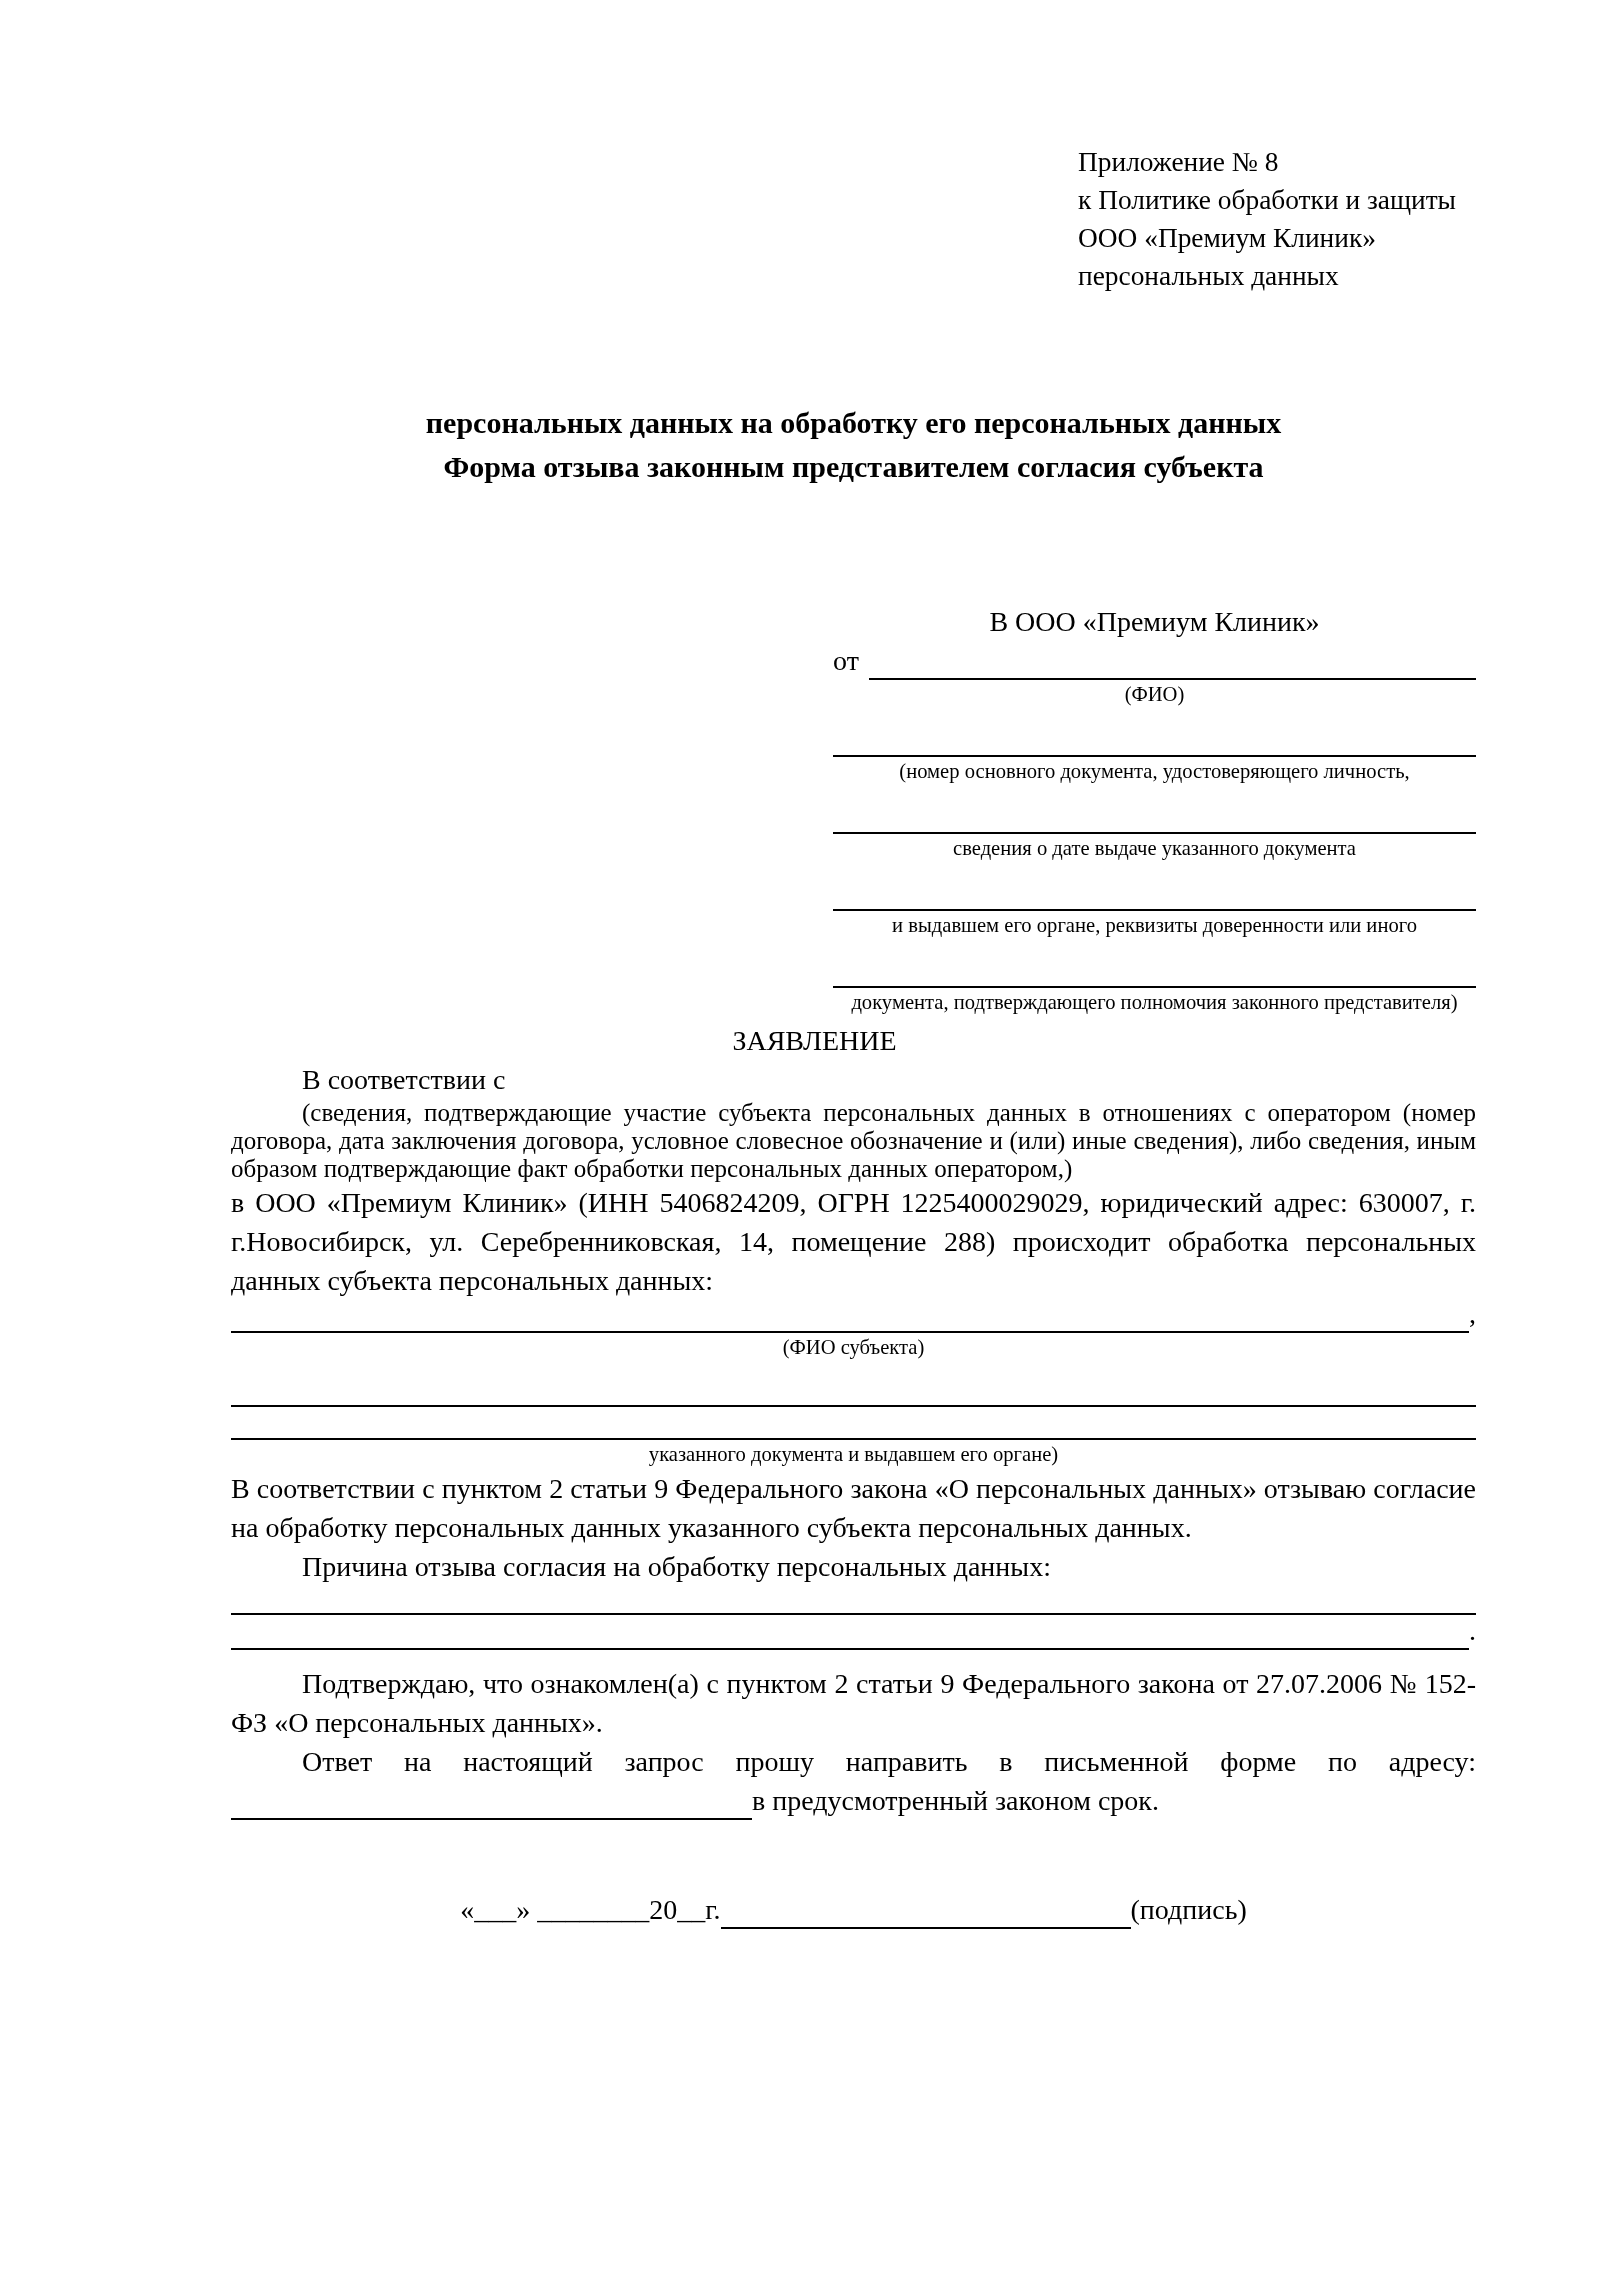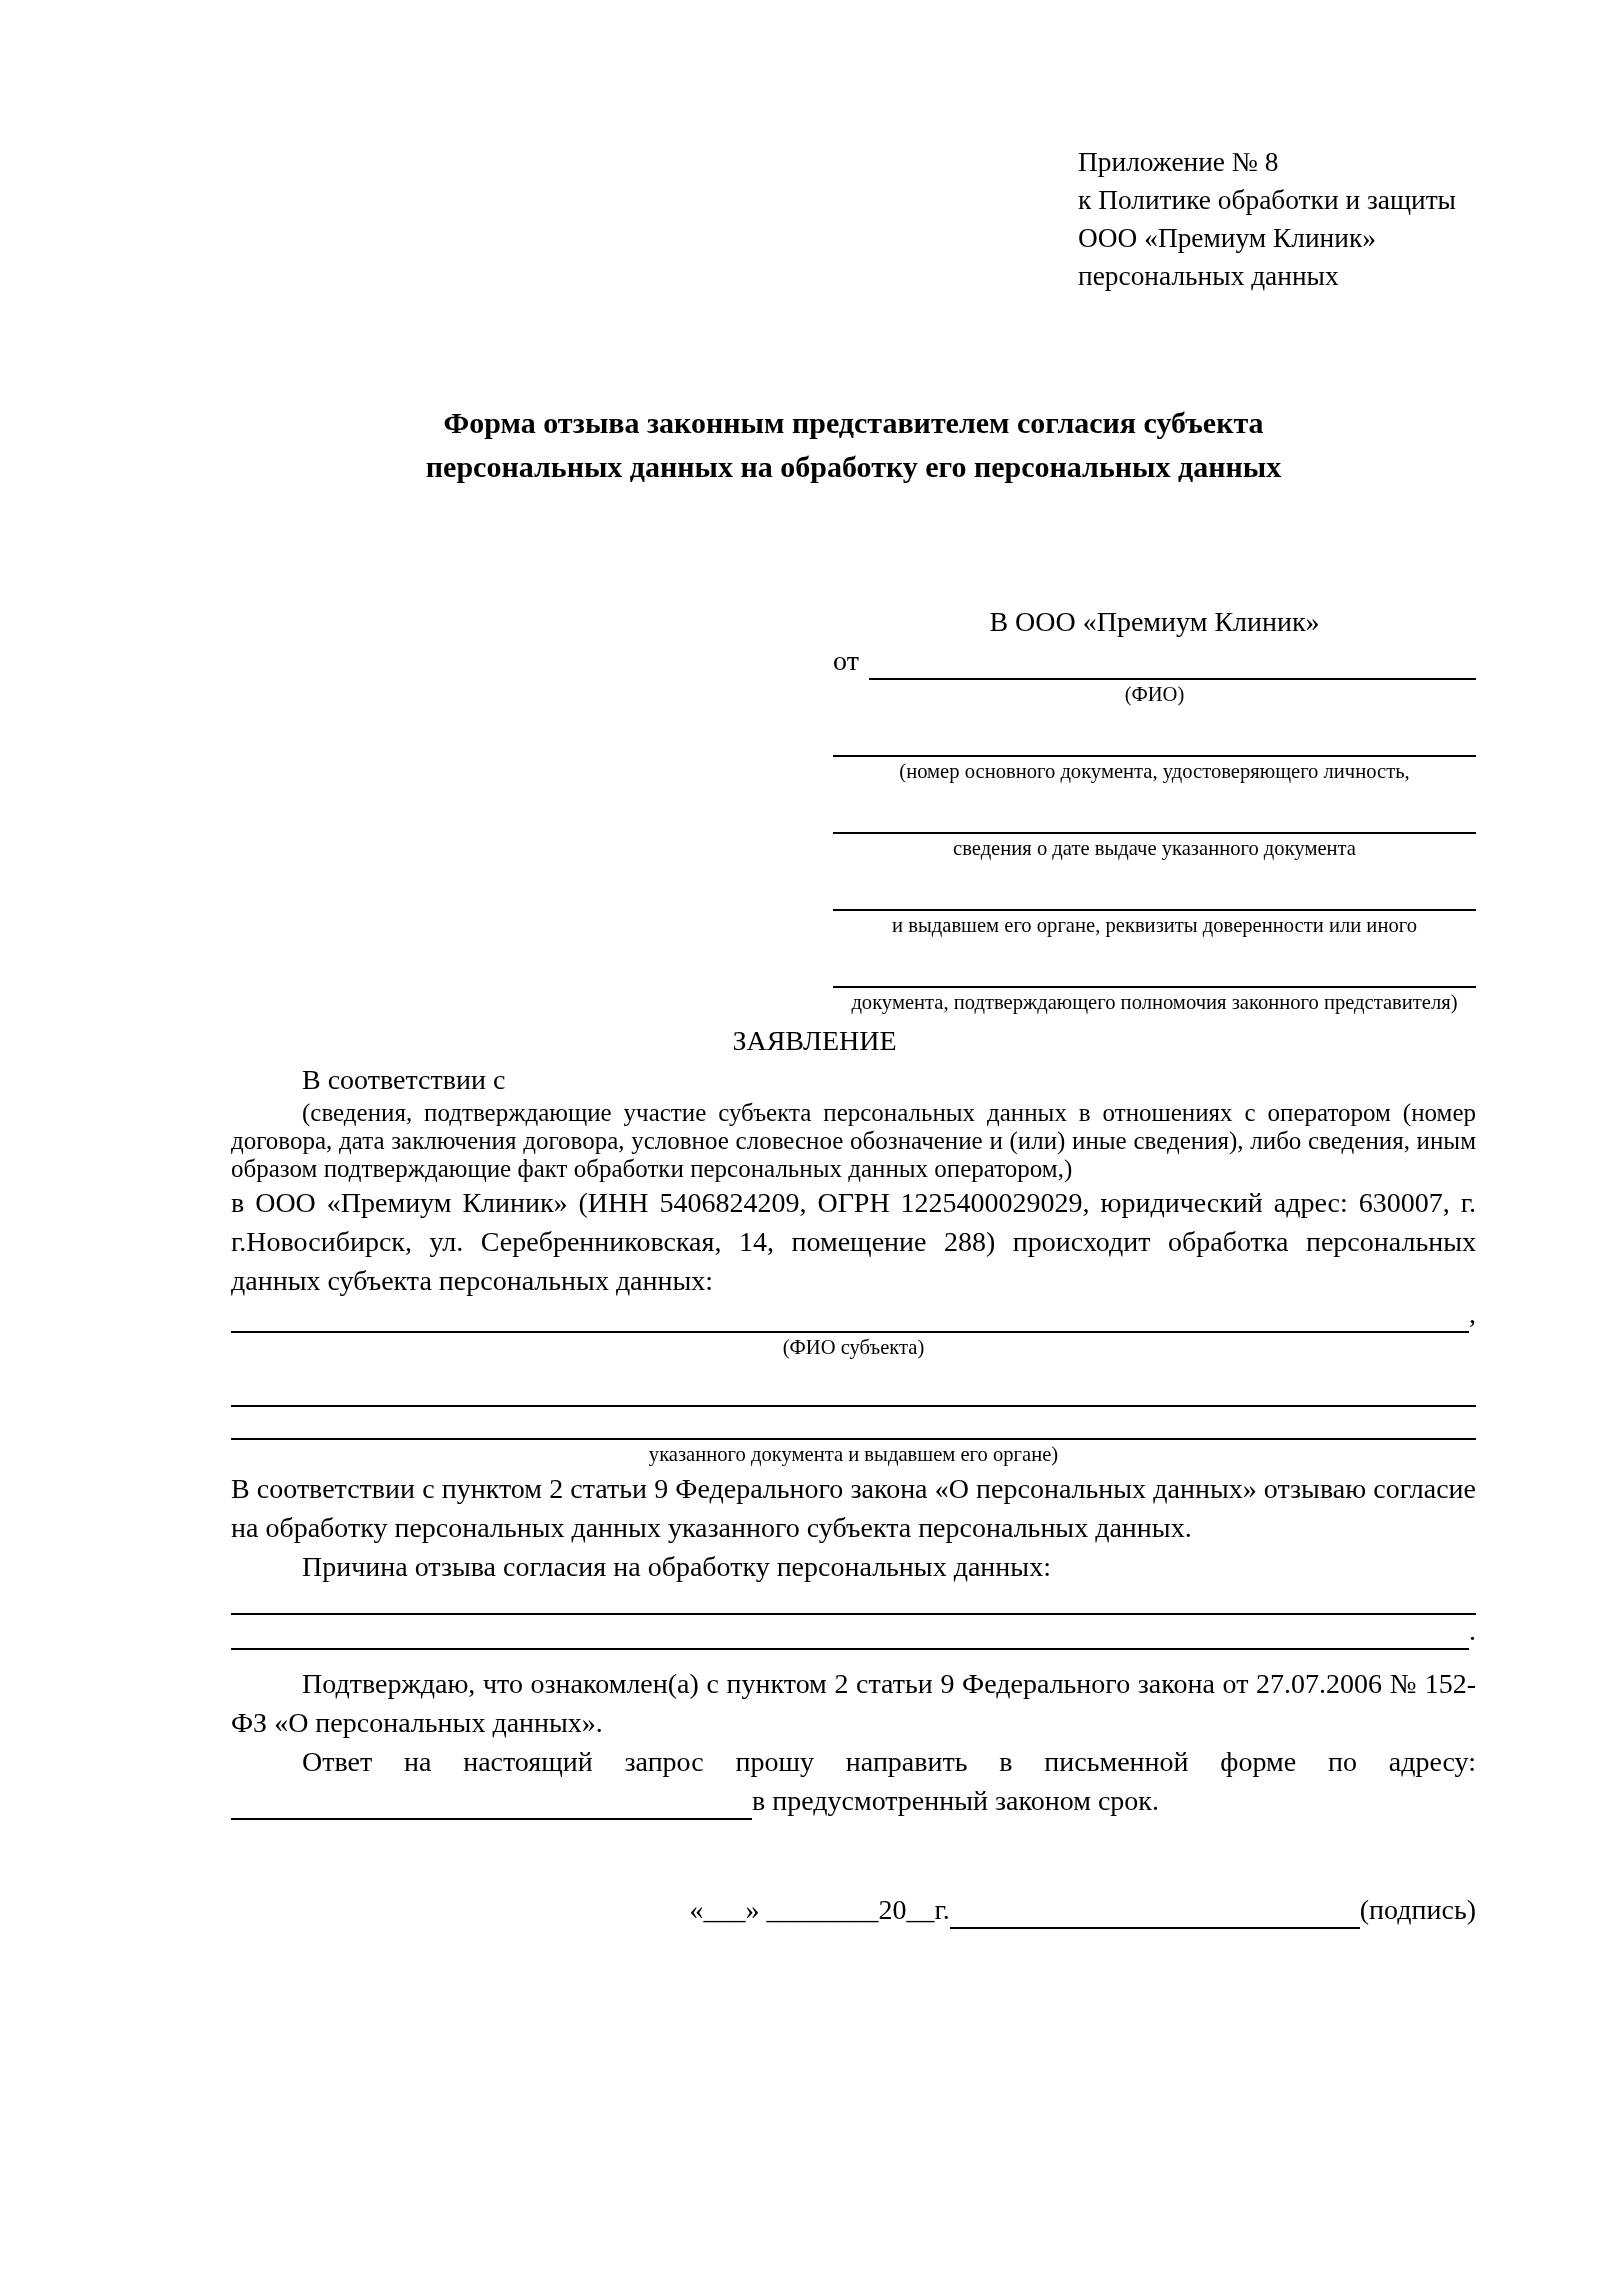--- a/index.html
+++ b/index.html
@@ -36,39 +36,39 @@
   .rule-row .line { flex:1 1 auto; }
   .rule-row .suffix { white-space:pre; }
   .subject-rule-row { height:33px; }
   .blank-rule-1 { margin-top:15.7px; height:11.8px; }
   .blank-rule-row { height:35px; }
   .confirm { margin-top:14px; }
   .reply-first { text-align:justify; -moz-text-align-last:justify; text-align-last:justify; text-indent:71px; }
   .reply-second { display:flex; align-items:flex-end; height:39px; }
   .reply-second .line { width:521px; }
   .reply-second .suffix { white-space:pre; }
-  .footer-row { margin-top:65px; display:flex; justify-content:flex-end; align-items:flex-end; height:44px; }
+  .footer-row { margin-top:65px; display:flex; justify-content:center; align-items:flex-end; height:44px; }
   .sig-group { display:flex; align-items:flex-end; }
   .sig-group .line { width:410px; }
 </style>
 </head>
 <body>
 
 <div class="page">
 
   <div class="header-block">
     <div>Приложение № 8</div>
     <div>к Политике обработки и защиты</div>
     <div>ООО «Премиум Клиник»</div>
     <div>персональных данных</div>
   </div>
 
   <div class="doc-title">
+    <div>персональных данных на обработку его персональных данных</div>
     <div>Форма отзыва законным представителем согласия субъекта</div>
-    <div>персональных данных на обработку его персональных данных</div>
   </div>
 
   <div class="addressee">
     <div class="to-line">В ООО «Премиум Клиник»</div>
     <div class="fill-row">
       <span class="prefix">от</span>
       <span class="line"></span>
     </div>
     <div class="small-caption">(ФИО)</div>
     <div class="field-rule tall"></div>

